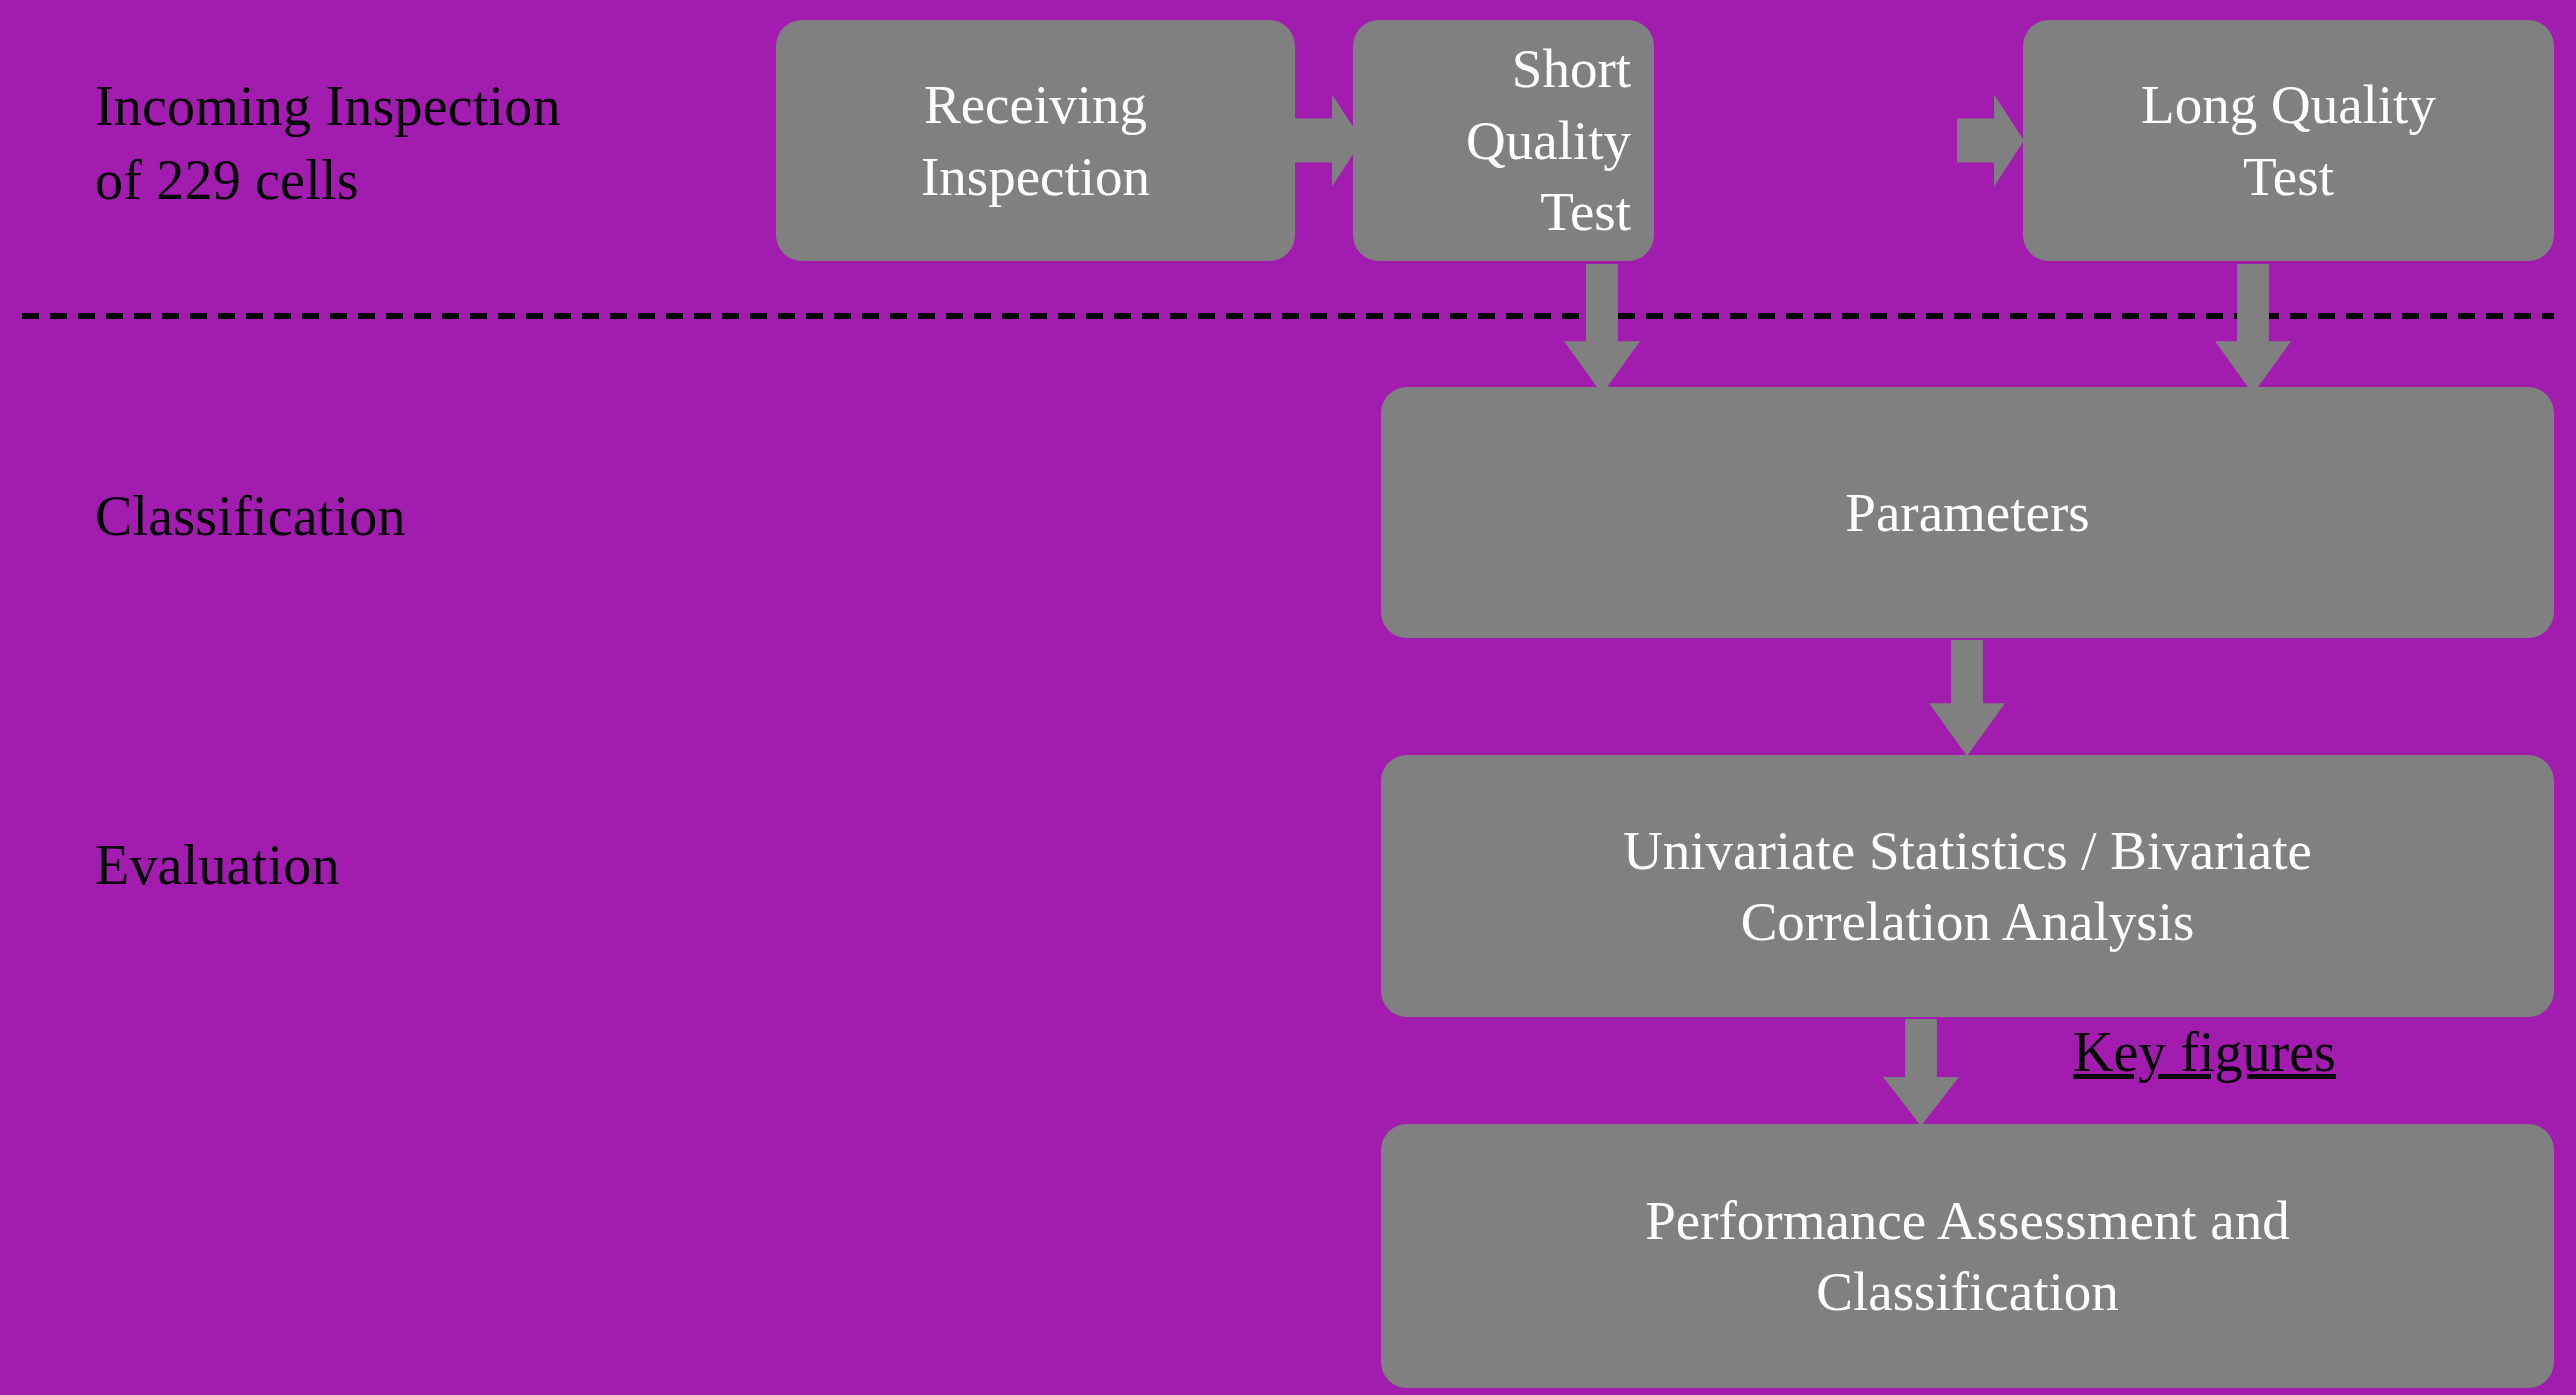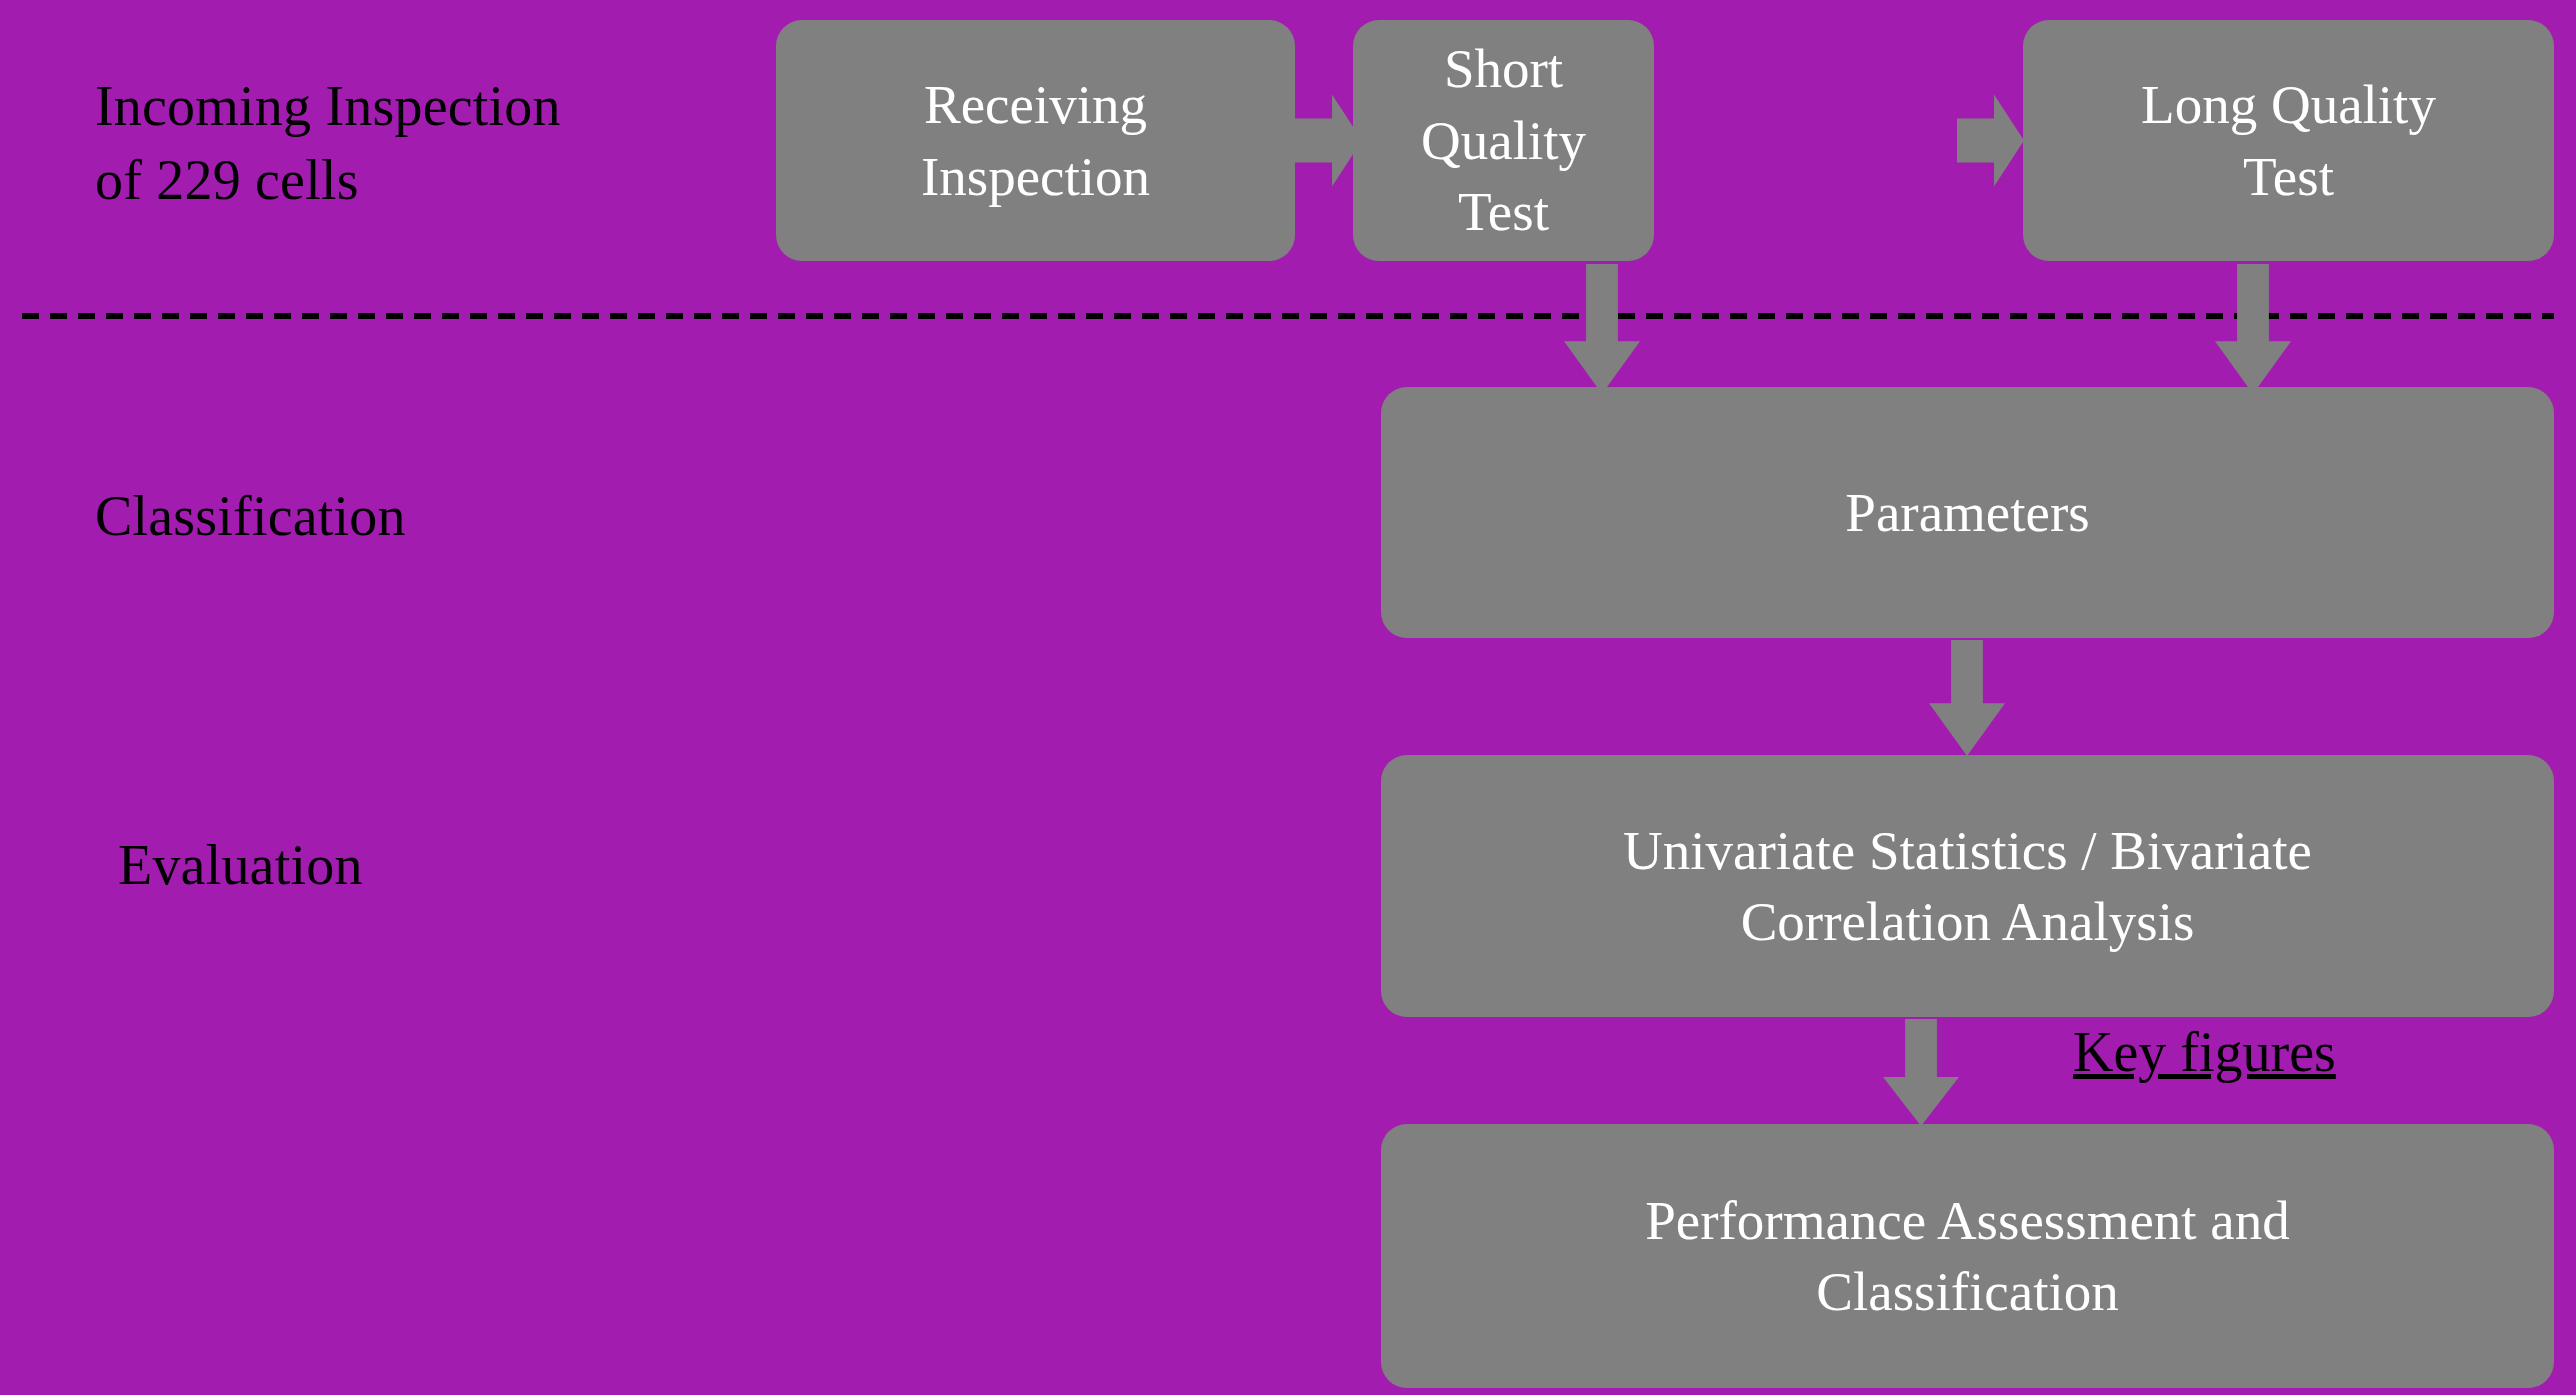--- a/index.html
+++ b/index.html
@@ -20,41 +20,41 @@
   .stage-label {
     position: absolute;
     color: #000000;
     font-size: 56px;
     line-height: 1.32;
     letter-spacing: 0.2px;
     white-space: pre-line;
   }
   #label-incoming { left: 95px; top: 70px; width: 669px; }
   #label-determination { left: 95px; top: 480px; }
-  #label-evaluation { left: 95px; top: 829px; margin-left: 23px; }
+  #label-evaluation { left: 95px; top: 829px; }
 
   
   .box {
     position: absolute;
     background: #808080;
     border-radius: 26px;
     color: #ffffff;
     display: flex;
     align-items: center;
     justify-content: center;
     text-align: center;
     font-size: 55px;
     line-height: 1.30;
     box-sizing: border-box;
     padding: 3.5px 23px;
     white-space: pre-line;
   }
 
   #box-receiving     { left: 776px;  top: 20px;   width: 519px;  height: 241px; }
-  #box-short-test    { left: 1353px; top: 20px;   width: 301px;  height: 241px; }
+  #box-short-test    { left: 1353px; top: 20px;   width: 301px;  height: 241px; text-align: right; }
   #box-long-test     { left: 2023px; top: 20px;   width: 531px;  height: 241px; }
   #box-parameters    { left: 1381px; top: 387px;  width: 1173px; height: 251px; }
   #box-univariate    { left: 1381px; top: 755px;  width: 1173px; height: 262px; }
   #box-performance   { left: 1381px; top: 1124px; width: 1173px; height: 264px; }
 
   
   #box-long-test { width: 531px; }
 
   
   #divider {

